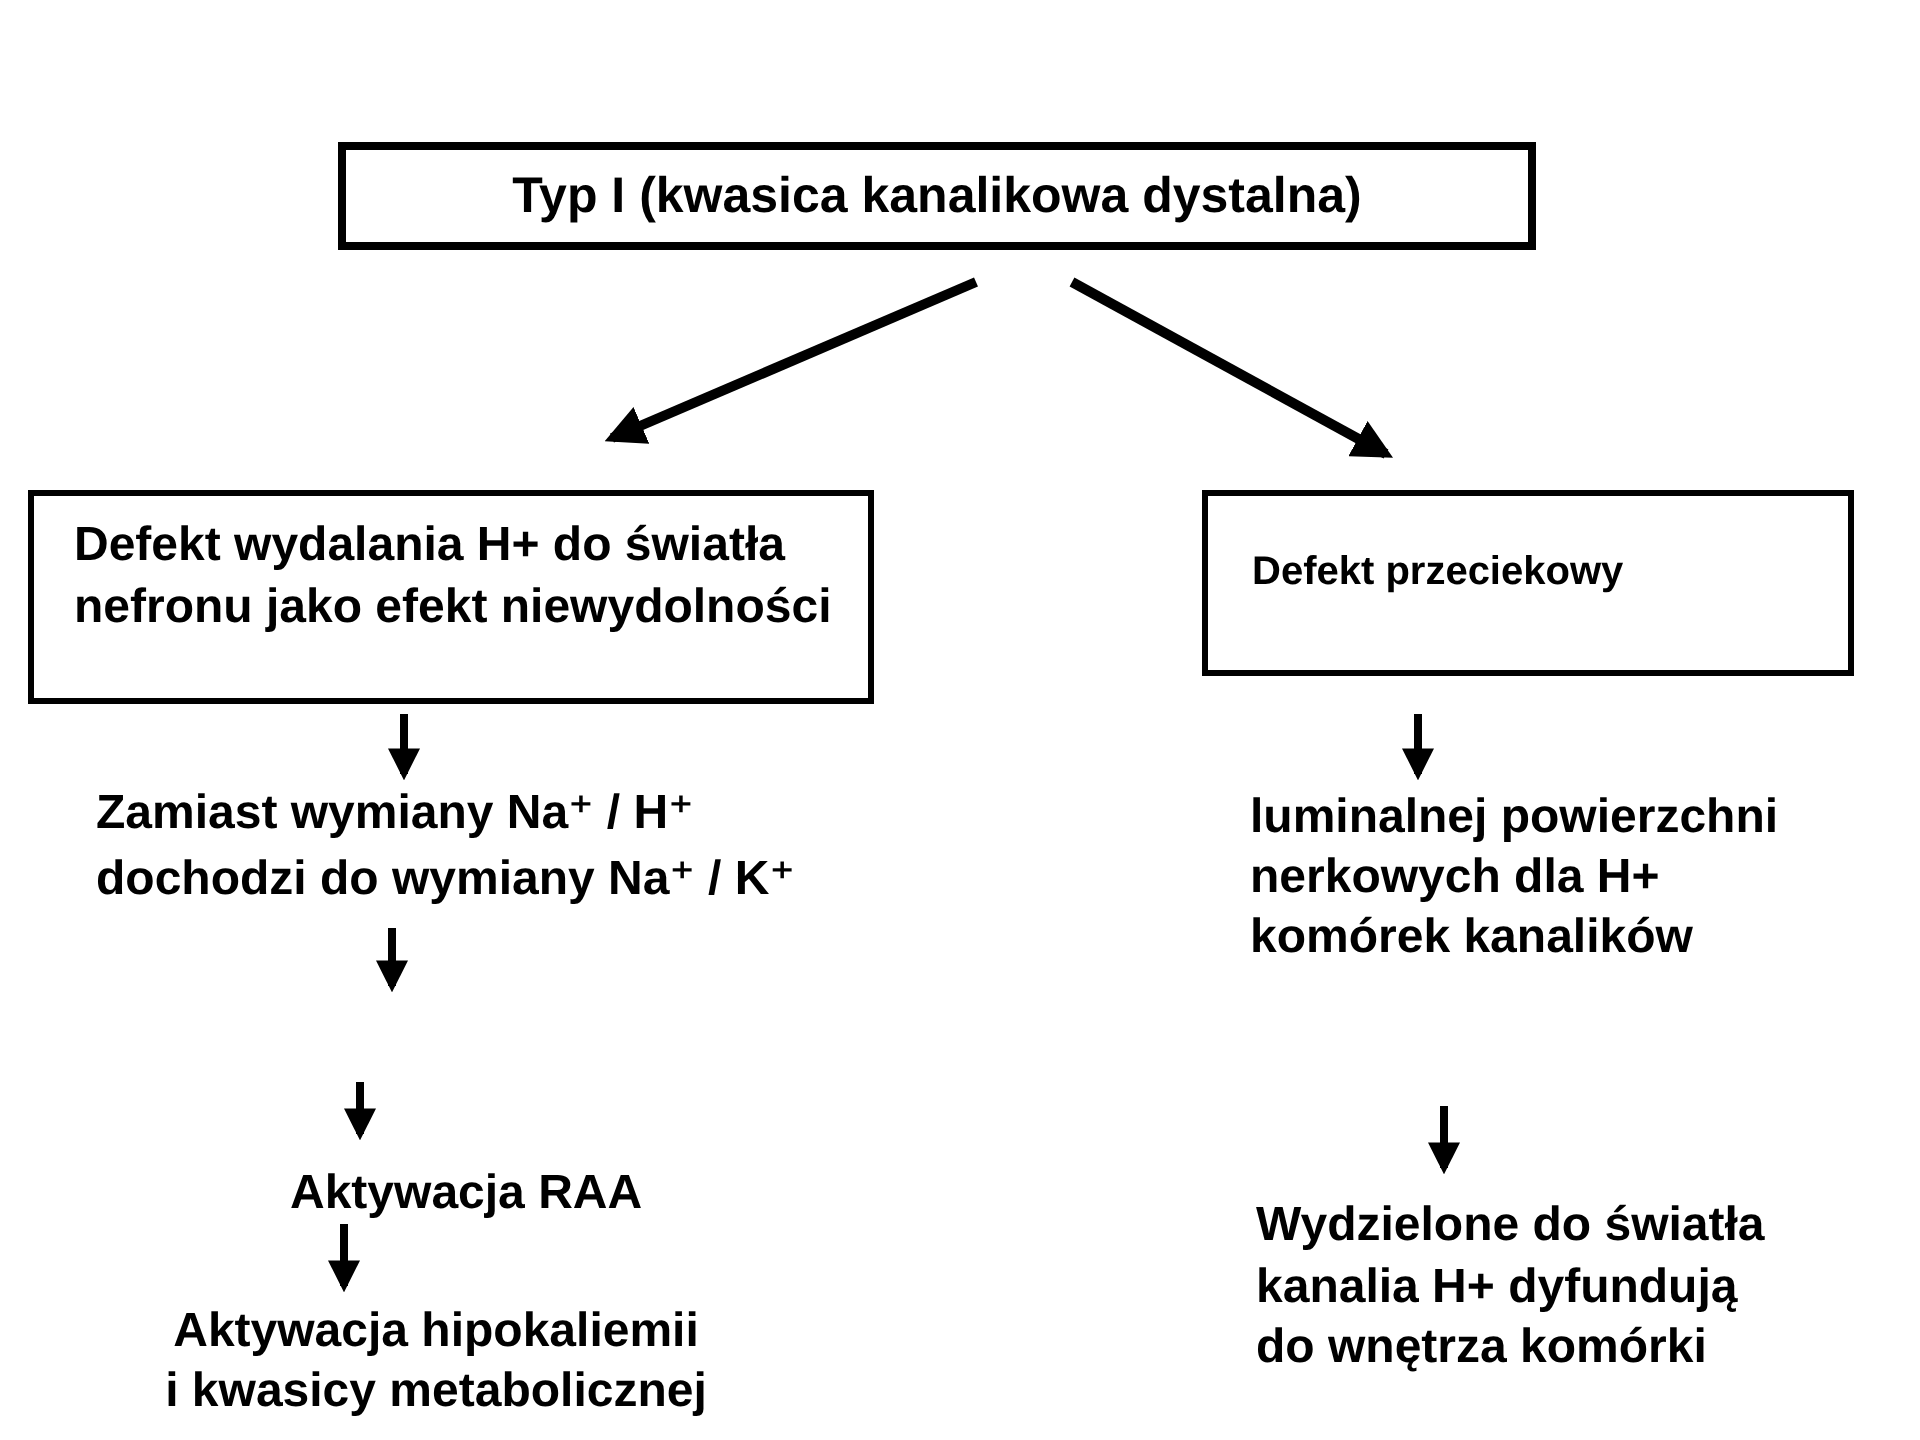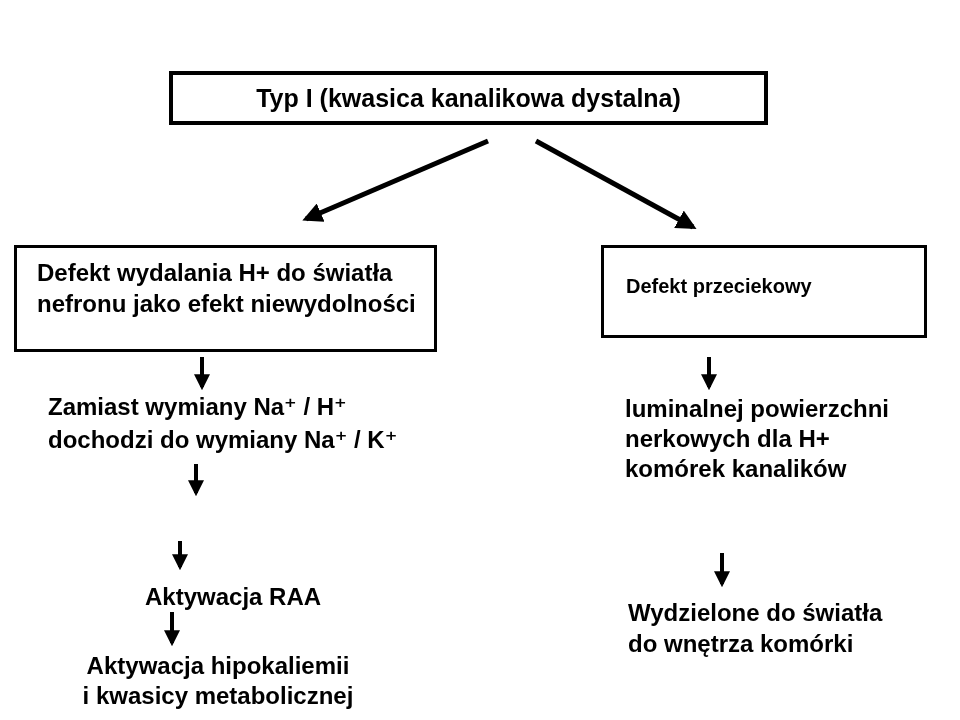--- a/index.html
+++ b/index.html
@@ -129,16 +129,17 @@
   </div>
 
   <div class="tblock t-zwieksz">
     <div>luminalnej powierzchni</div>
     <div>nerkowych dla H+</div>
     <div>komórek kanalików</div>
   </div>
 
   <div class="tblock t-wydziel">
     <div>Wydzielone do światła</div>
+    <div>kanalia H+ dyfundują</div>
     <div>do wnętrza komórki</div>
   </div>
 
 </div>
 
 </body></html>

